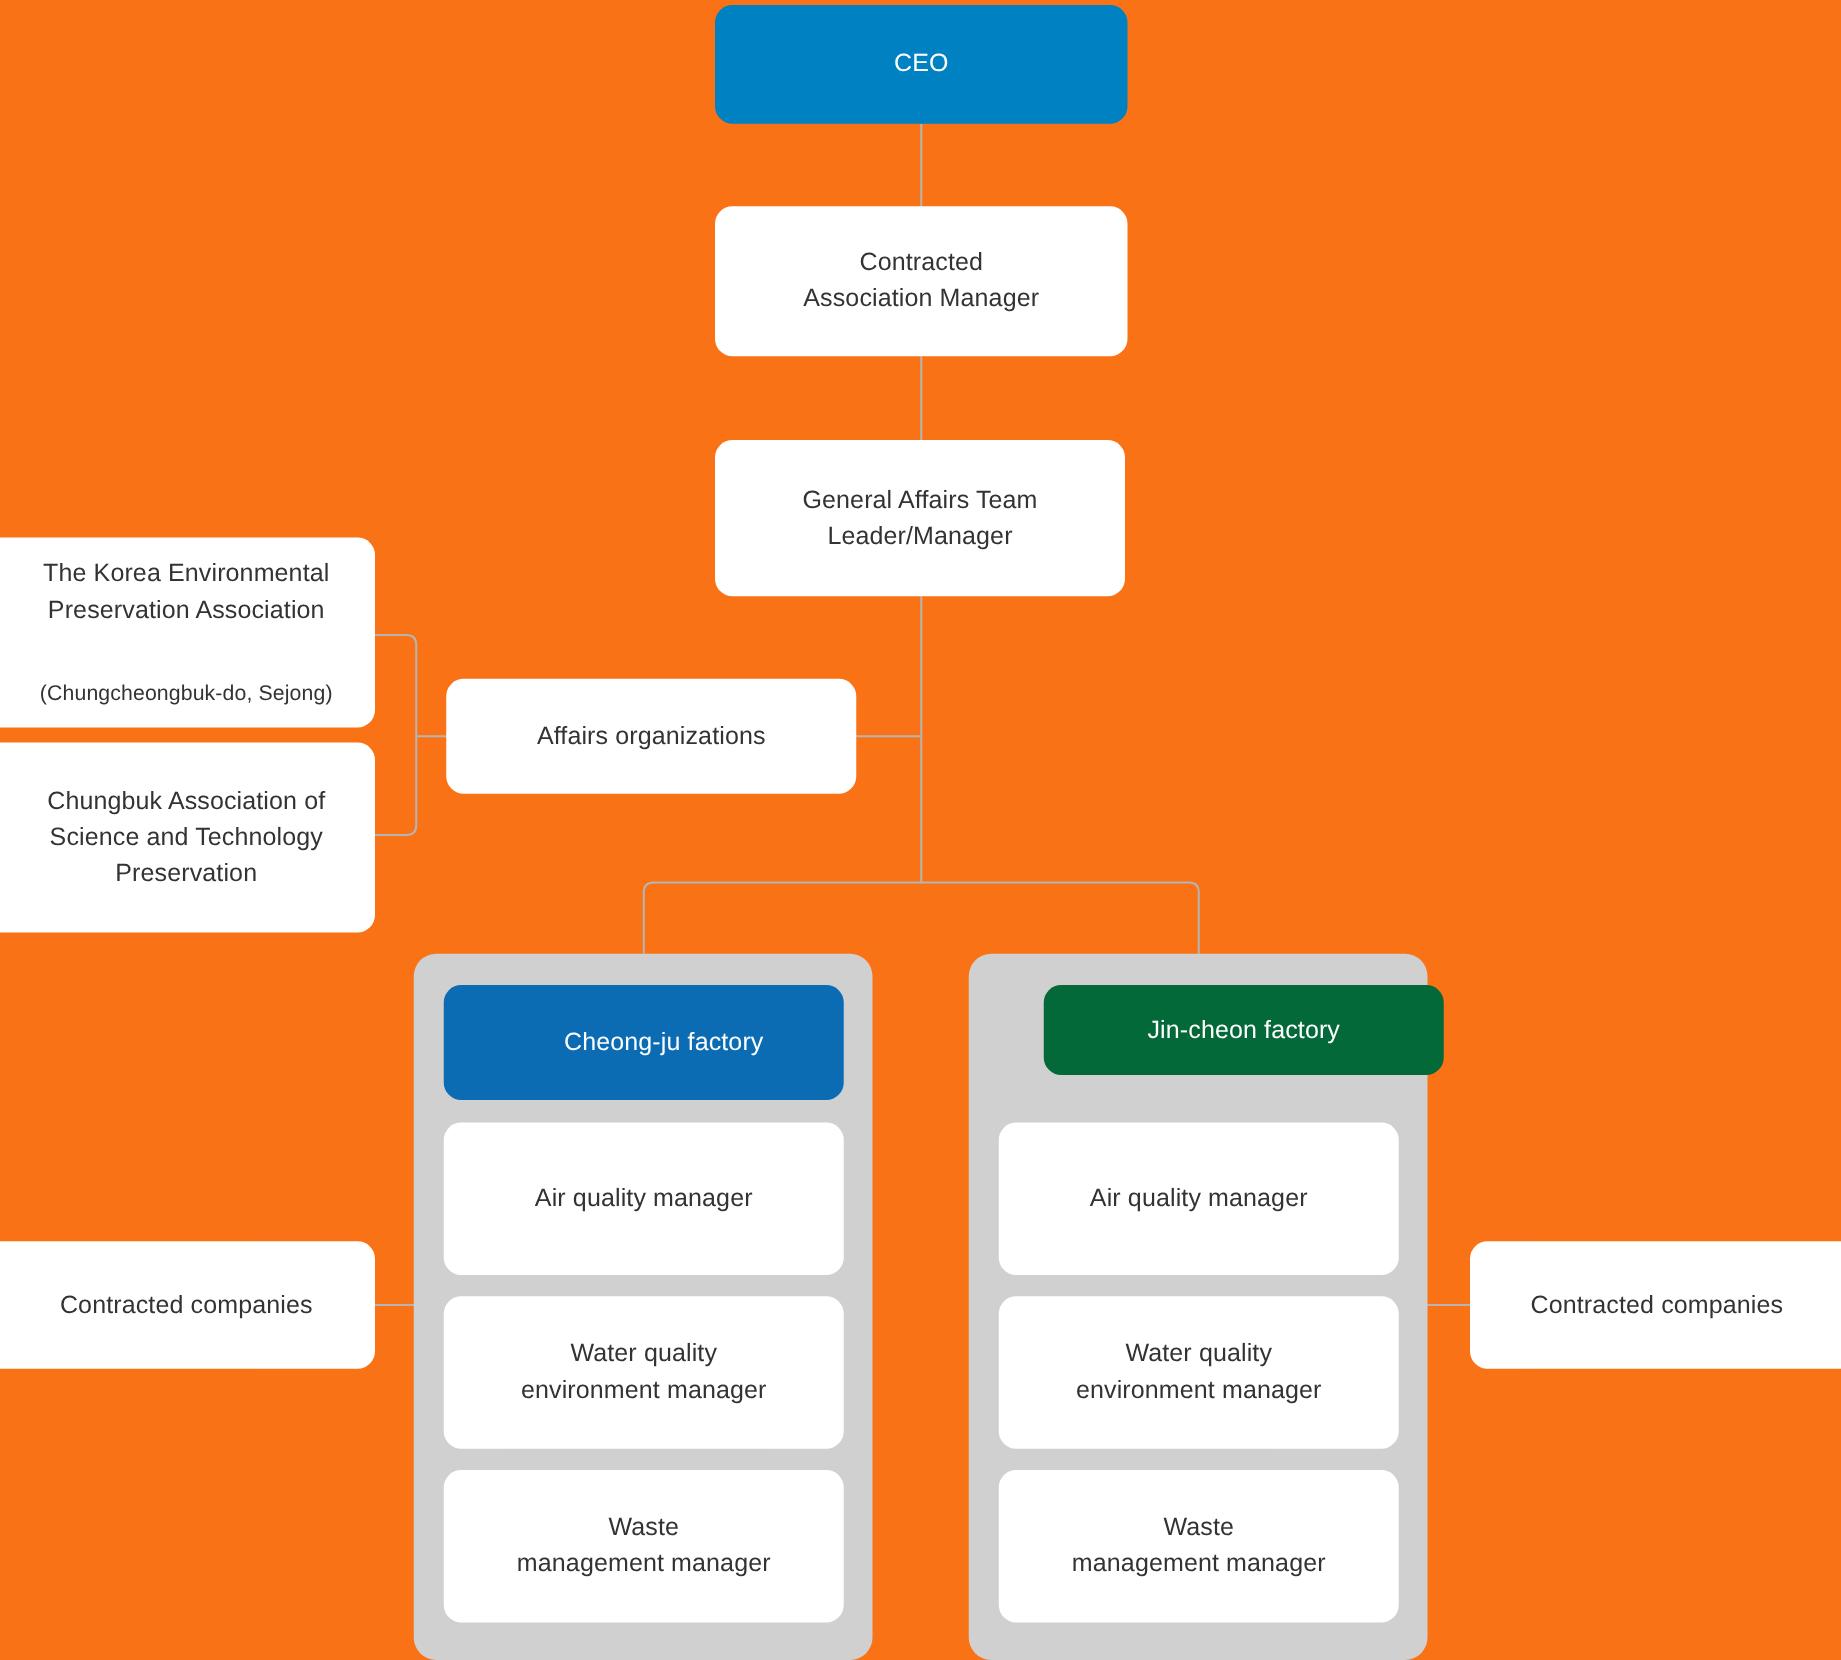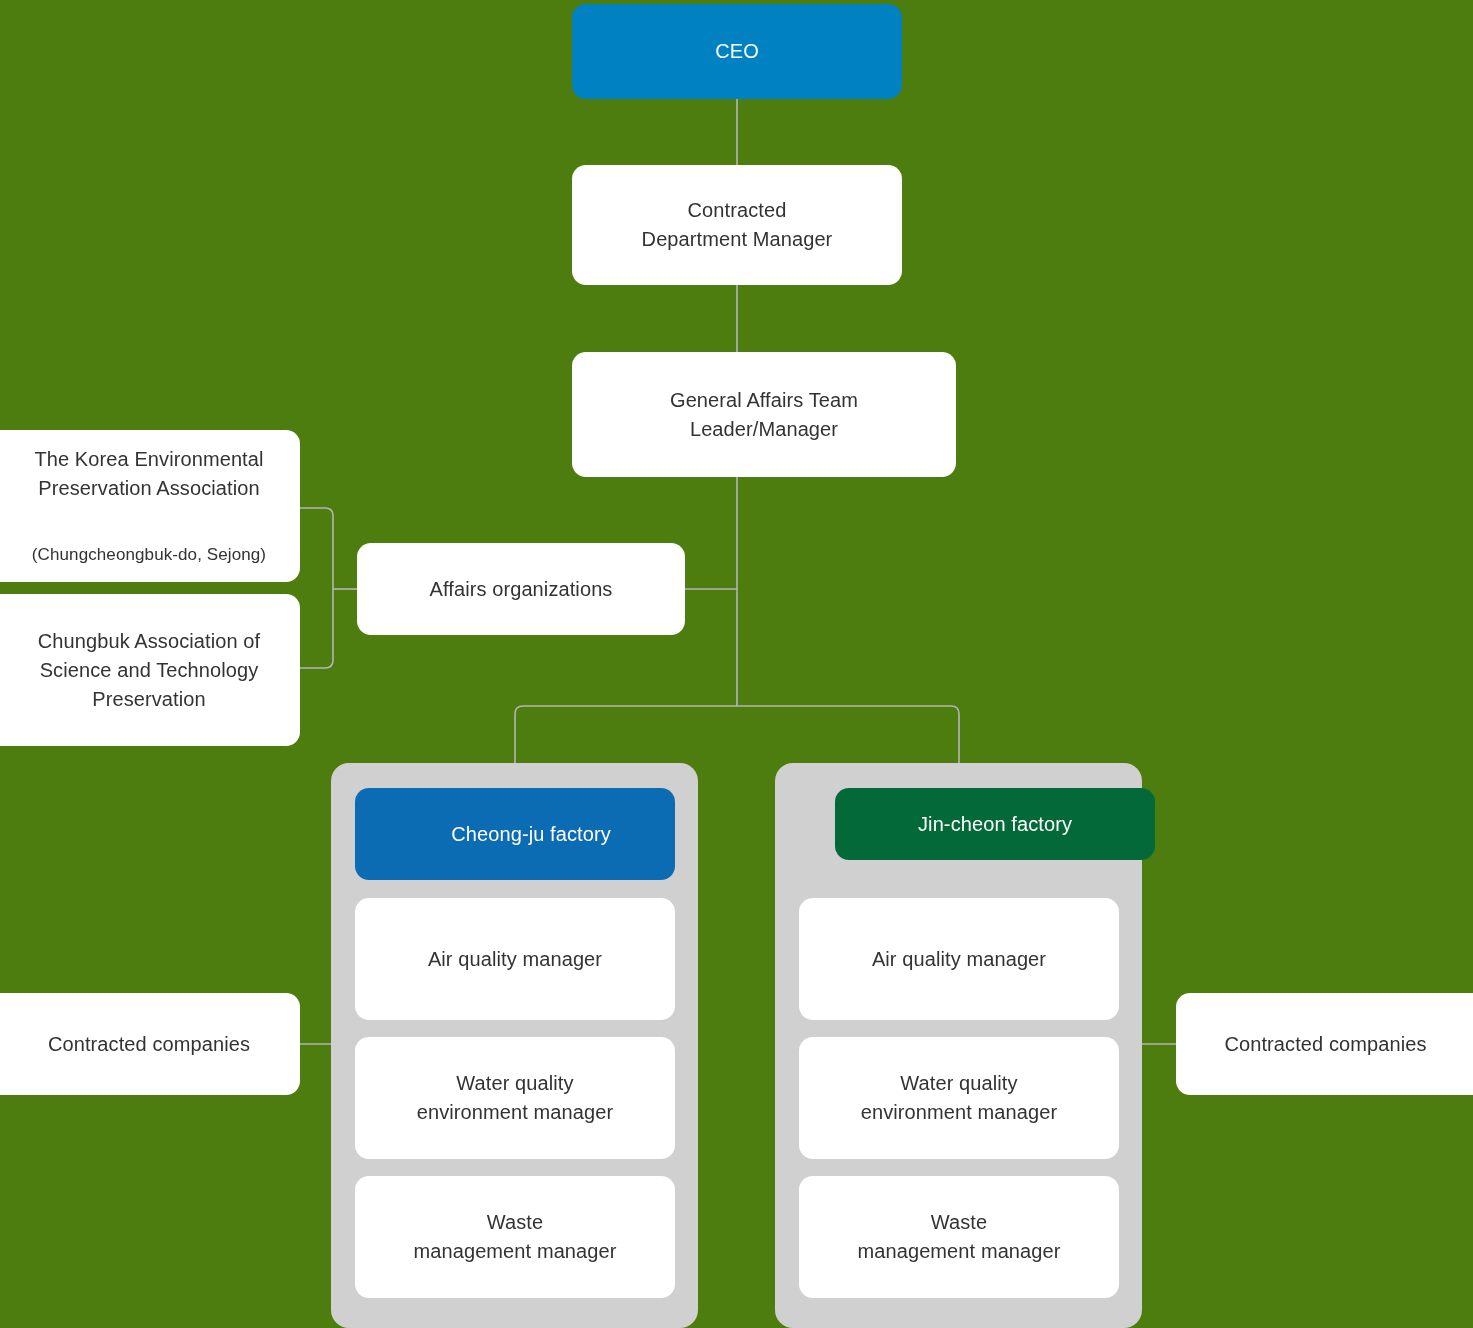--- a/index.html
+++ b/index.html
@@ -8,21 +8,21 @@
     padding: 0;
     background: #eaeaea;
   }
   body {
     font-family: "Liberation Sans", "DejaVu Sans", sans-serif;
   }
   #chart-root {
     position: relative;
     width: 1473px;
     height: 1328px;
-    background: #4d7c0f;
+    background: #f97316;
     overflow: hidden;
   }
 
   
   #connectors {
     position: absolute;
     left: 0;
     top: 0;
     width: 1473px;
     height: 1328px;
@@ -117,25 +117,25 @@
     </g>
   </svg>
 
   <div class="node accent-blue" style="left:572px; top:4px; width:330px; height:95px;">
     <span class="lines">CEO</span>
   </div>
 
   <div class="node" style="left:572px; top:165px; width:330px; height:120px;">
     <span class="lines">
       <span>Contracted</span><br>
-      <span>Department Manager</span>
-    </span>
-  </div>
-
-  <div class="node" style="left:572px; top:352px; width:384px; height:125px;">
+      <span>Association Manager</span>
+    </span>
+  </div>
+
+  <div class="node" style="left:572px; top:352px; width:328px; height:125px;">
     <span class="lines">
       <span>General Affairs Team</span><br>
       <span>Leader/Manager</span>
     </span>
   </div>
 
   <div class="node" style="left:357px; top:543px; width:328px; height:92px;">
     <span class="lines">Affairs organizations</span>
   </div>
 

